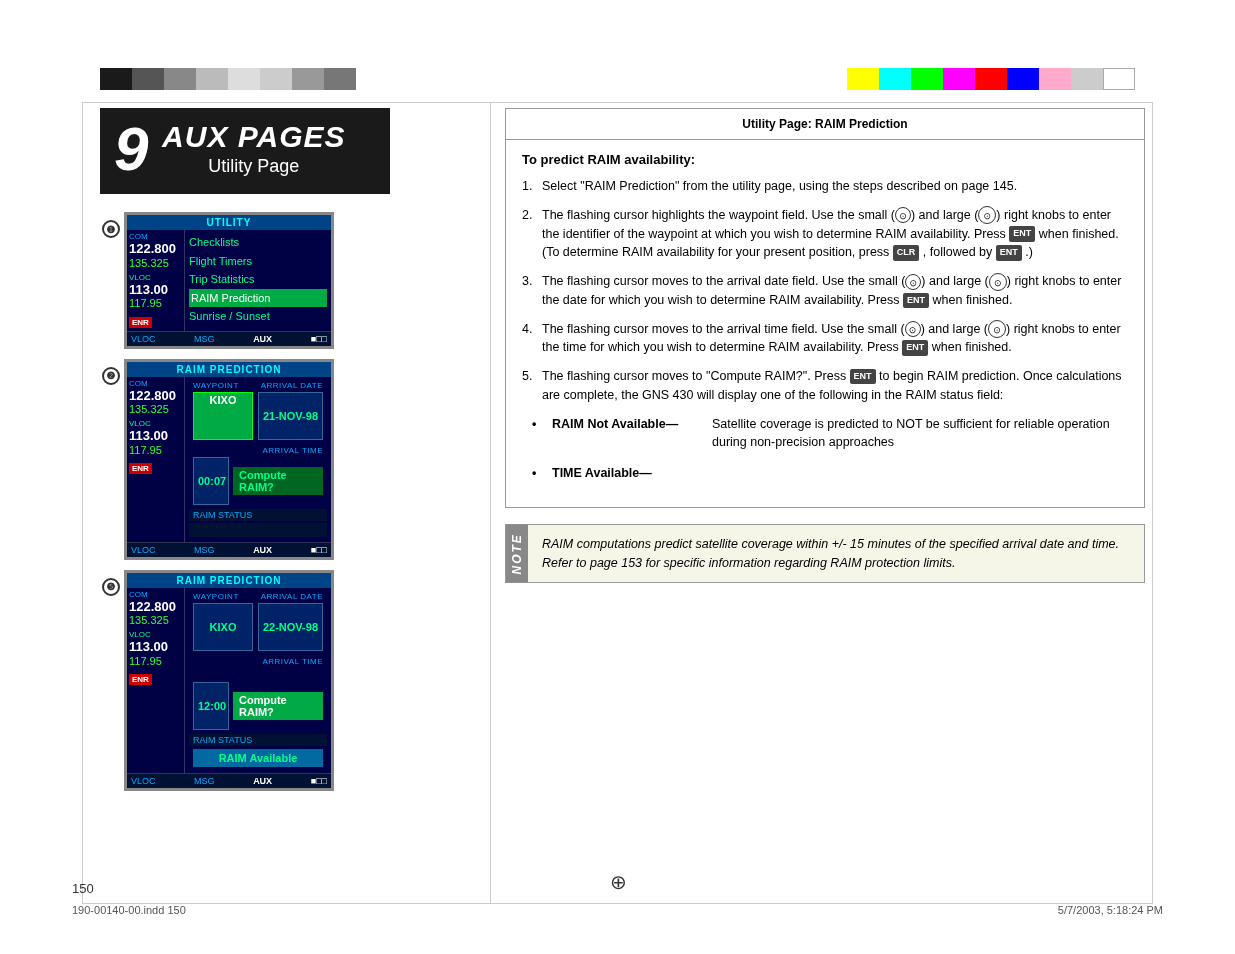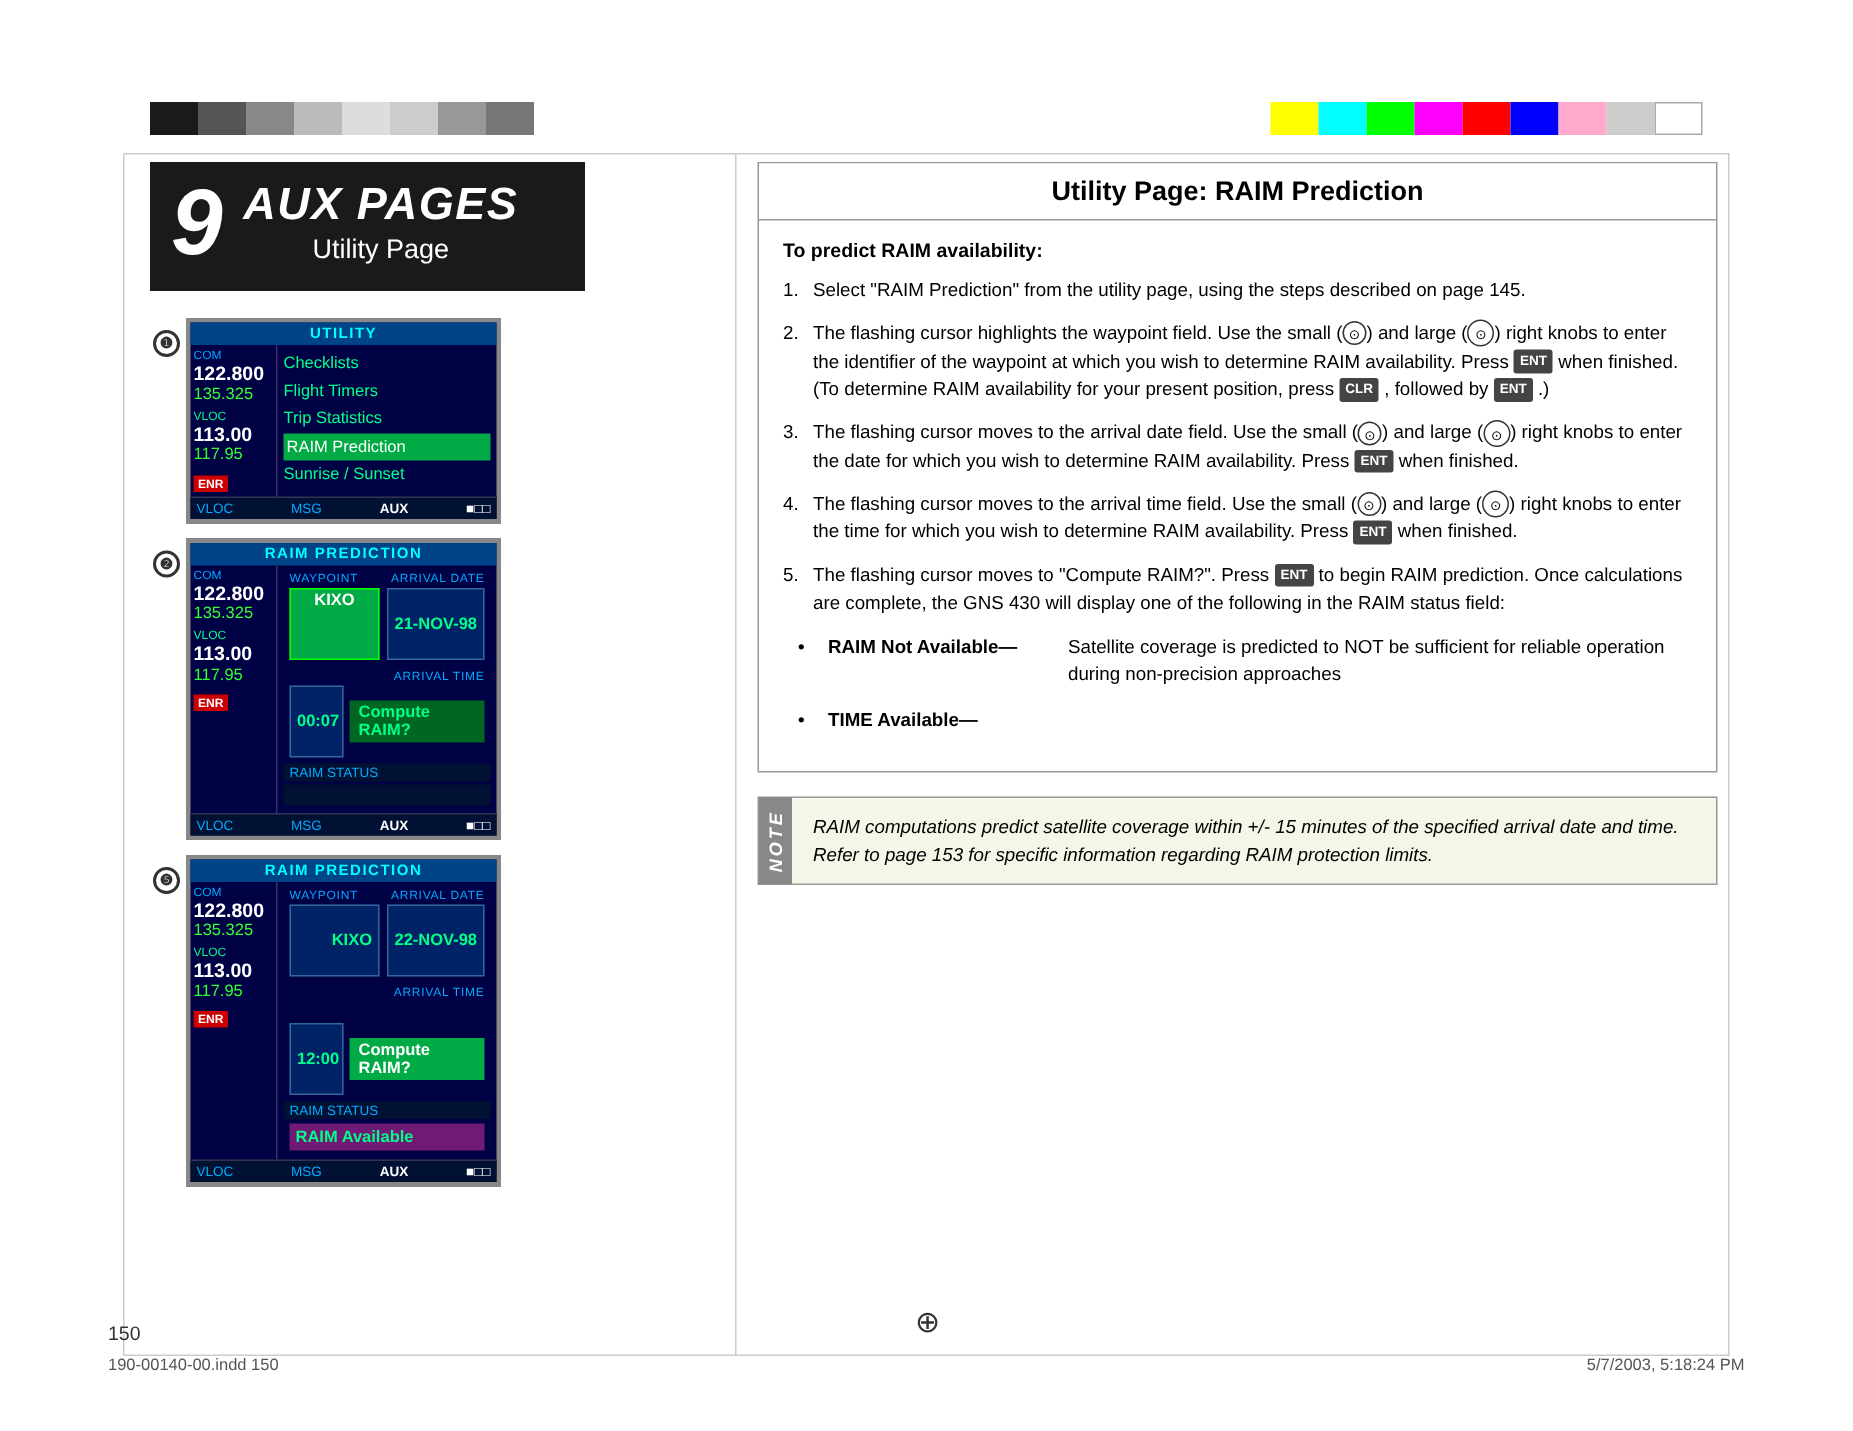--- a/index.html
+++ b/index.html
@@ -264,21 +264,21 @@
     }
 
     .raim-field {
       background: #002266;
       color: #00ff88;
       font-size: 11px;
       font-weight: bold;
       padding: 17px 4px;
       border: 1px solid #336699;
       min-width: 60px;
-      text-align: right;
+      text-align: center;
     }
 
     .raim-field-highlight {
       background: #00aa44;
       color: #ffffff;
       font-size: 11px;
       font-weight: bold;
       padding: 1px 4px;
       border: 1px solid #00ff00;
       min-width: 60px;
@@ -287,25 +287,26 @@
 
     .raim-status-bar {
       background: #001133;
       color: #00aaff;
       font-size: 9px;
       padding: 1px 4px;
       margin-top: 2px;
     }
 
     .raim-available {
-      background: #701a75;
+      background: #0369a1;
       color: #00ff88;
       font-size: 11px;
       font-weight: bold;
       padding: 3px 4px;
+      text-align: center;
       margin: 3px 4px;
     }
 
     
     .screen-label {
       position: absolute;
       left: -22px;
       top: 8px;
       width: 18px;
       height: 18px;
@@ -339,21 +340,21 @@
     }
 
     .instruction-box {
       border: 1px solid #999;
       padding: 0;
     }
 
     .instruction-title {
       background: #ffffff;
       text-align: center;
-      font-size: 18px;
+      font-size: 12px;
       font-weight: bold;
       padding: 8px 12px;
       border-bottom: 1px solid #999;
       color: #000;
     }
 
     .instruction-body {
       padding: 12px 16px;
     }
 

